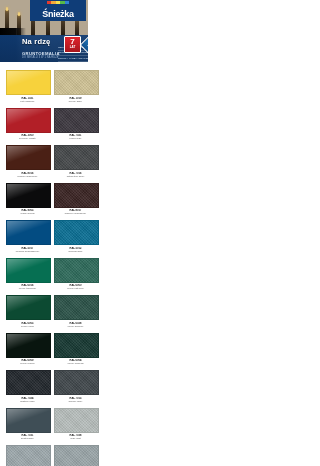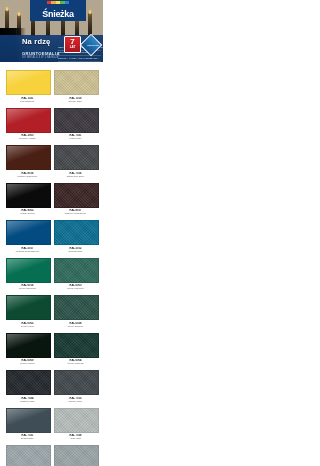--- a/index.html
+++ b/index.html
@@ -6,21 +6,21 @@
   body{
     width:103px;height:466px;
     background:#ffffff;
     font-family:"Liberation Sans",sans-serif;
     overflow:hidden;
     position:relative;
   }
   .page{width:103px;height:466px;position:relative;overflow:hidden;background:#fff;}
 
   
-  .hero{position:relative;width:103px;height:62px;overflow:hidden;background:#1d2733;}
+  .hero{position:relative;width:88px;height:62px;overflow:hidden;background:#1d2733;}
   .hero-photo{
     position:absolute;inset:0;
     background:
       radial-gradient(ellipse at 18% 75%, rgba(0,0,0,.85) 0%, rgba(0,0,0,0) 55%),
       linear-gradient(180deg,#cfc5b4 0%,#b9ab93 38%,#7d7costume 38%,#5d554a 70%,#2b2720 100%);
     background-color:#b3a691;
   }
   .candles{position:absolute;left:0;top:2px;width:103px;height:34px;}
   .candle{
     position:absolute;bottom:0;width:4px;

